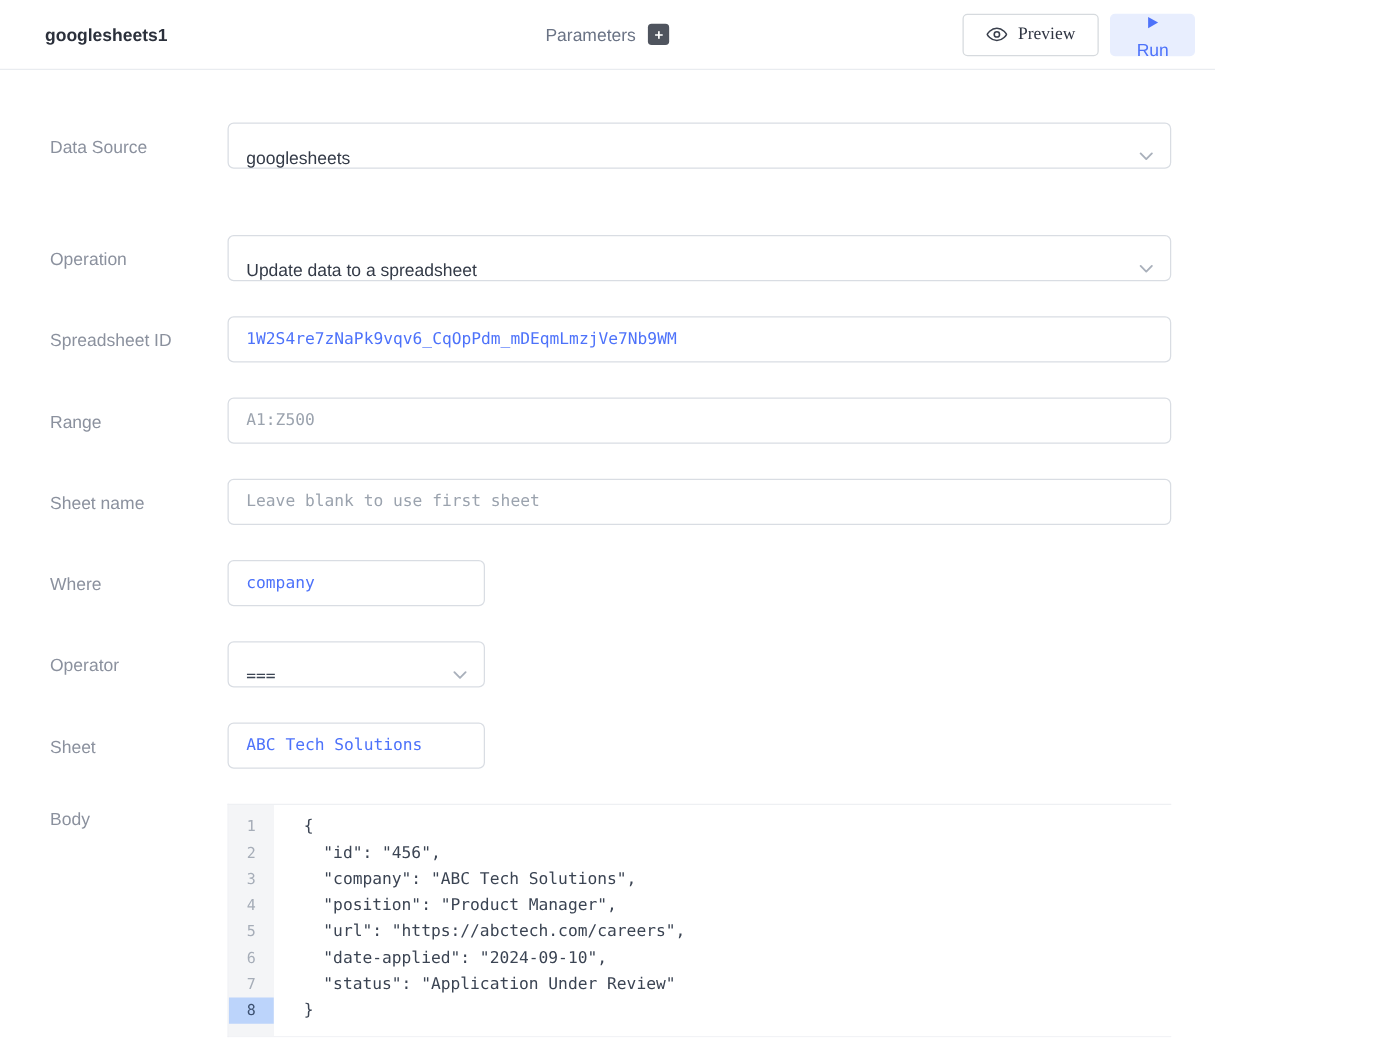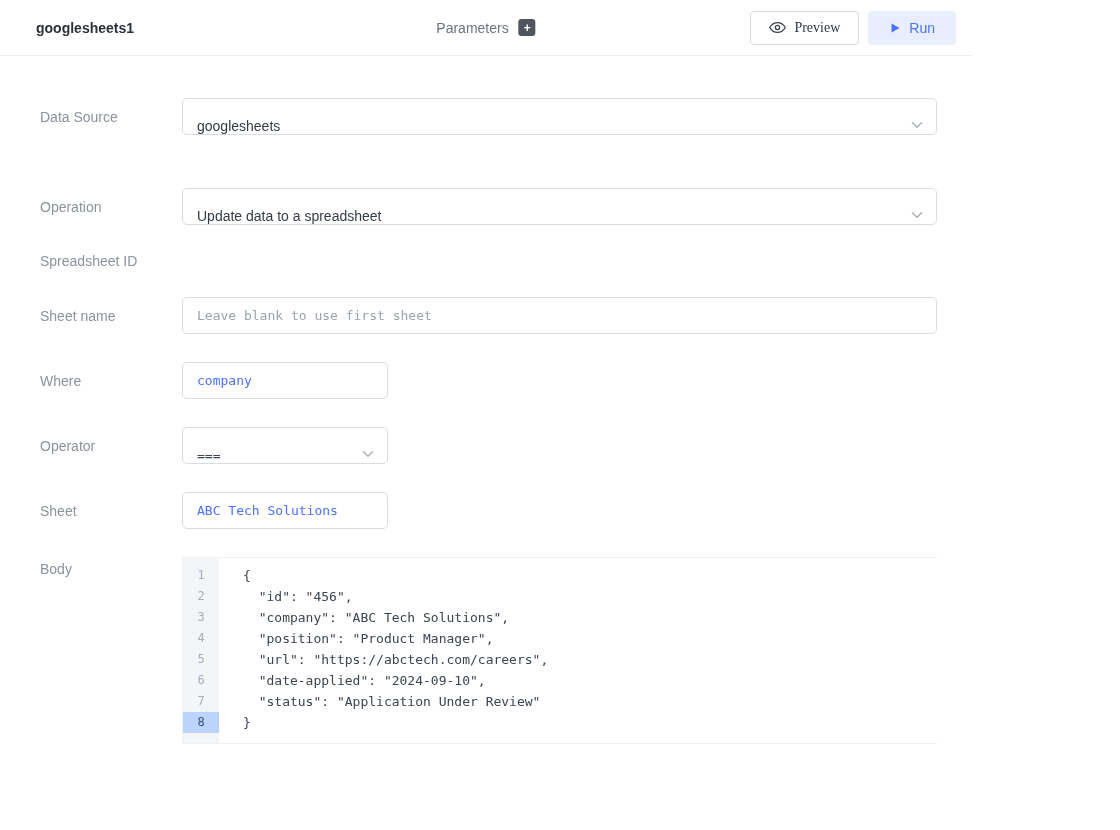--- a/index.html
+++ b/index.html
@@ -9,21 +9,21 @@
 
   
   .header { height: 56px; display: flex; align-items: center; border-bottom: 1px solid #e9ecf0; padding: 0 16px 0 36px; position: relative; background: #fff; }
   .title { font-size: 14px; font-weight: 600; color: #2b303b; }
   .params { position: absolute; left: 50%; transform: translateX(-50%); display: flex; align-items: center; gap: 10px; }
   .params-label { font-size: 14px; color: #6a7385; }
   .add-param { width: 17px; height: 17px; background: #4f545e; border: none; border-radius: 3px; color: #fff; font-size: 12px; font-weight: bold; line-height: 1; display: flex; align-items: center; justify-content: center; cursor: pointer; }
   .actions { margin-left: auto; display: flex; align-items: center; gap: 9px; }
   .btn { height: 34px; display: inline-flex; align-items: center; gap: 8px; border-radius: 4px; font-size: 14px; cursor: pointer; font-family: "Liberation Sans", sans-serif; }
   .btn-preview { background: #fff; border: 1px solid #d6dade; color: #2f3542; padding: 0 18px; font-family: Liberation Serif, serif; }
-  .btn-run { background: #e8eefe; border: 1px solid #e8eefe; color: #4d72fa; padding: 0 20px; }
+  .btn-run { background: #e8eefe; border: 1px solid #e8eefe; color: #4d72fa; padding: 0 20px; flex-direction: column; }
 
   
   .form { padding: 42px 35px 0 40px; }
   .row { display: flex; align-items: center; margin-bottom: 28px; }
   .row.first { margin-bottom: 53px; }
   .row.body-row { align-items: flex-start; margin-bottom: 15px; }
   .label { width: 142px; flex: 0 0 142px; font-size: 14px; color: #8b919e; }
   .body-row .label { margin-top: 4px; }
   .control { flex: 1; min-width: 0; }
 
@@ -105,22 +105,31 @@
             <svg width="18" height="18" viewBox="0 0 24 24" fill="none" stroke="currentColor" stroke-width="2" stroke-linecap="round" stroke-linejoin="round">
                 <path d="M6 9l6 6 6-6"></path>
               </svg>
           </span>
         </div>
       </div>
     </div>
 
     <div class="row">
       <div class="label">Spreadsheet ID</div>
-    </div>
-
+      <div class="control">
+        <input class="input mono blue" type="text" value="1W2S4re7zNaPk9vqv6_CqOpPdm_mDEqmLmzjVe7Nb9WM" style="">
+      </div>
+    </div>
+
+    <div class="row">
+      <div class="label">Range</div>
+      <div class="control">
+        <input class="input mono" type="text" placeholder="A1:Z500" style="">
+      </div>
+    </div>
 
     <div class="row">
       <div class="label">Sheet name</div>
       <div class="control">
         <input class="input mono" type="text" placeholder="Leave blank to use first sheet" style="">
       </div>
     </div>
 
     <div class="row">
       <div class="label">Where</div>

